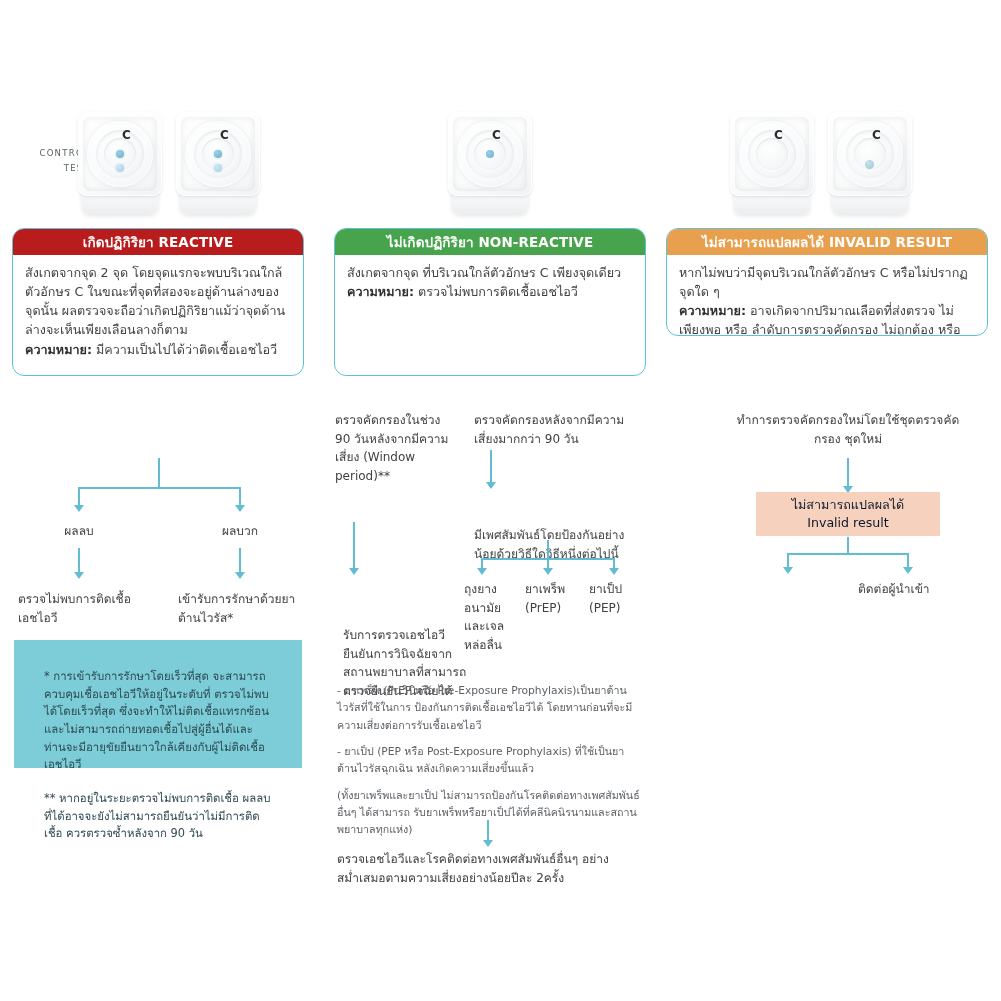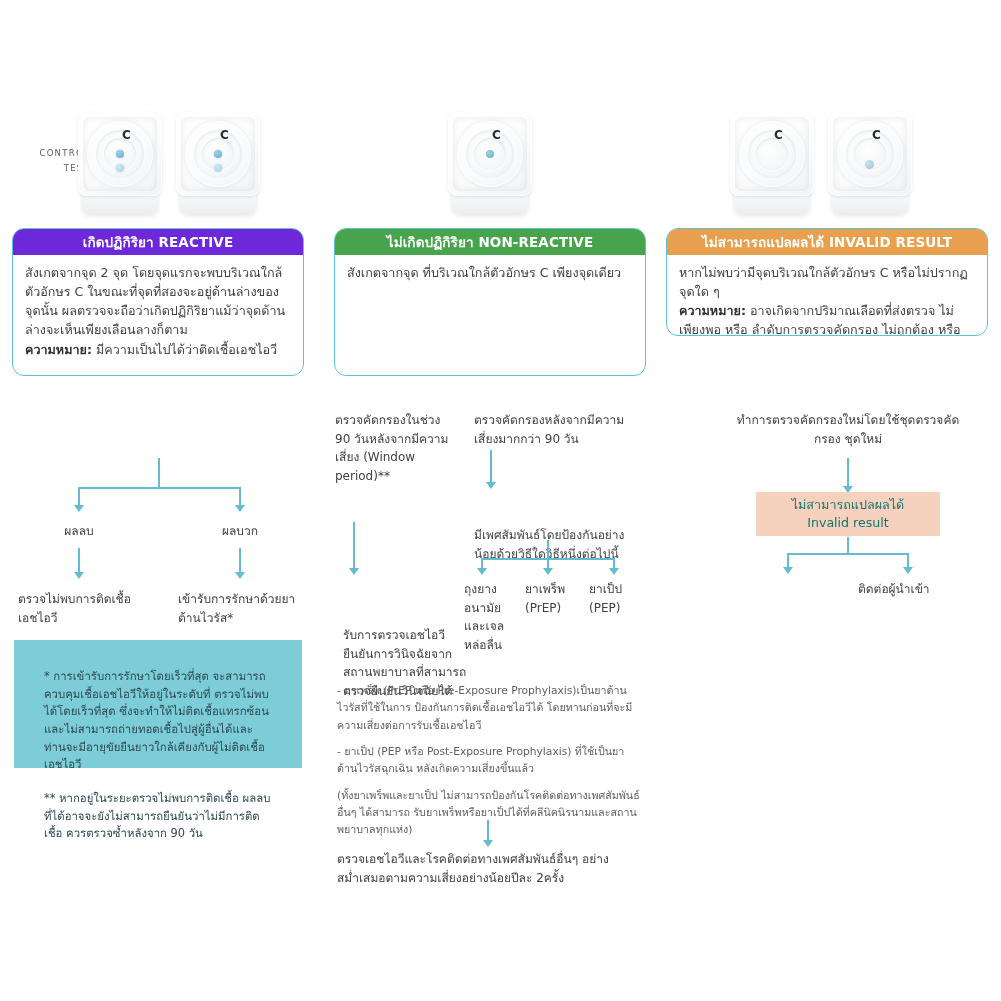--- a/index.html
+++ b/index.html
@@ -127,21 +127,21 @@
     box-sizing:border-box;
     font-size:11.4px;line-height:1.55;color:#2e4b52;
   }
   .teal-box p{margin:16px;}
   .teal-box p + p{margin-top:12px;}
   .pink-box{
     position:absolute;
     background:#f6d2be;
     display:flex;flex-direction:column;
     align-items:center;justify-content:center;
-    font-size:12.6px;line-height:1.45;color:#0f766e;
+    font-size:12.6px;line-height:1.45;color:#0f172a;
     box-sizing:border-box;
   }
   .note-block{
     position:absolute;
     font-size:10.7px;line-height:1.62;color:#5c6166;
   }
   .note-block p{margin:0;}
   .note-block p + p{margin-top:9px;}
 </style>
 </head>
@@ -172,21 +172,21 @@
       <div class="ring ring1"></div>
       <div class="ring ring2"></div>
       <div class="ring ring3"></div>
       <div class="cas-c">C</div>
       <div class="dot dot-control"></div>
       <div class="dot dot-test"></div>
     </div>
   </div>
 
   <div class="card" style="left:12px;top:228px;width:292px;height:148px;">
-    <div class="card-head" style="background:#6d28d9;">เกิดปฏิกิริยา REACTIVE</div>
+    <div class="card-head" style="background:#b91c1c;">เกิดปฏิกิริยา REACTIVE</div>
     <div class="card-body" style="top:26px;">
       <p>สังเกตจากจุด 2 จุด โดยจุดแรกจะพบบริเวณใกล้ตัวอักษร C ในขณะที่จุดที่สองจะอยู่ด้านล่างของจุดนั้น ผลตรวจจะถือว่าเกิดปฏิกิริยาแม้ว่าจุดด้านล่างจะเห็นเพียงเลือนลางก็ตาม</p>
       <p><span class="lead">ความหมาย:</span><span> มีความเป็นไปได้ว่าติดเชื้อเอชไอวี</span></p>
     </div>
   </div>
 
   <div class="cassette" style="left:448px;top:112px;">
     <div class="cas-foot"></div>
     <div class="cas-body">
       <div class="ring ring1"></div>
@@ -194,20 +194,21 @@
       <div class="ring ring3"></div>
       <div class="cas-c">C</div>
       <div class="dot dot-single"></div>
     </div>
   </div>
 
   <div class="card" style="left:334px;top:228px;width:312px;height:148px;">
     <div class="card-head" style="background:#47a44c;">ไม่เกิดปฏิกิริยา NON-REACTIVE</div>
     <div class="card-body" style="top:26px;">
       <p>สังเกตจากจุด ที่บริเวณใกล้ตัวอักษร C เพียงจุดเดียว</p>
+      <p><span class="lead">ความหมาย:</span><span> ตรวจไม่พบการติดเชื้อเอชไอวี</span></p>
     </div>
   </div>
 
   <div class="cassette" style="left:730px;top:112px;">
     <div class="cas-foot"></div>
     <div class="cas-body">
       <div class="ring ring1"></div>
       <div class="ring ring2"></div>
       <div class="ring ring3"></div>
       <div class="cas-c">C</div>

